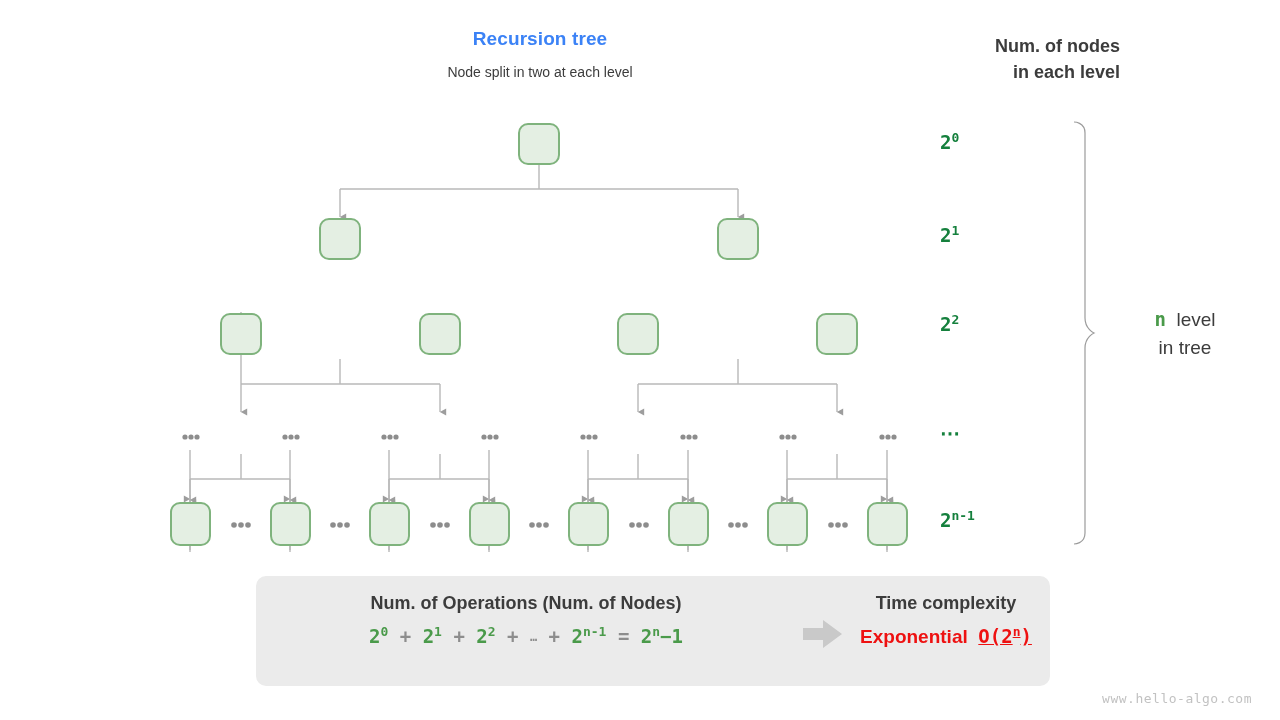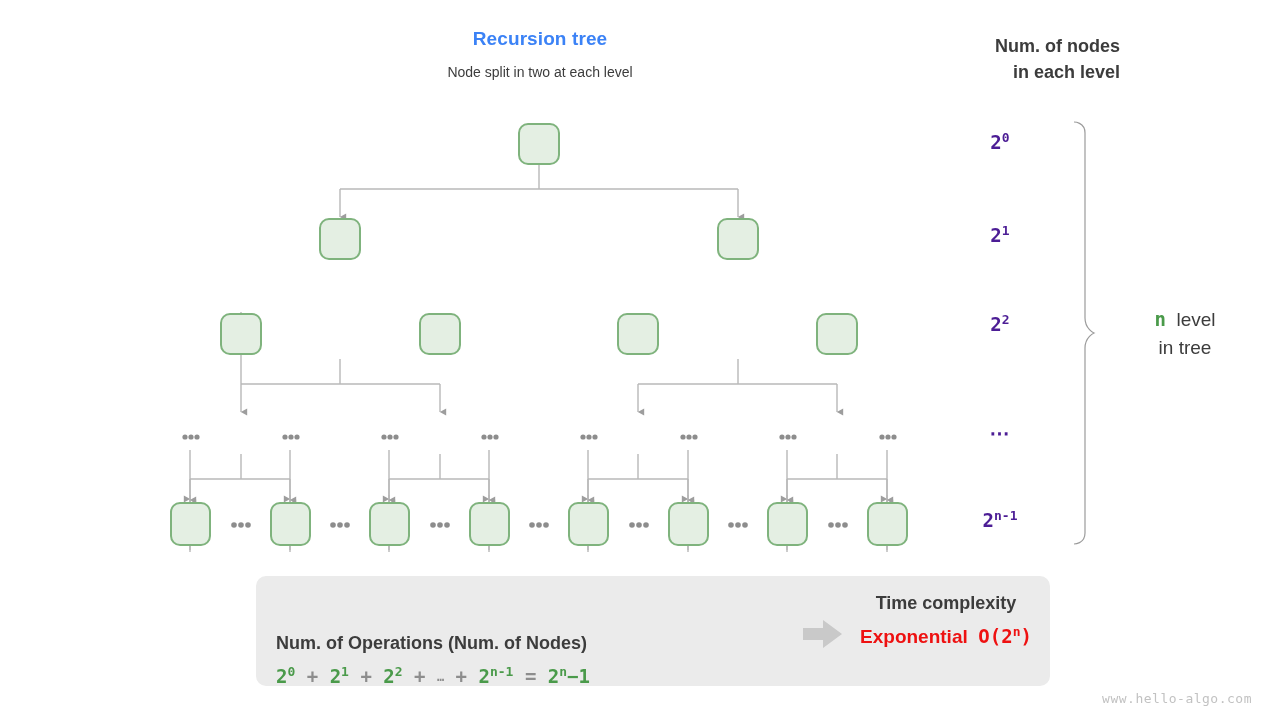--- a/index.html
+++ b/index.html
@@ -54,26 +54,25 @@
   #tree-canvas {
     position: absolute;
     left: 0;
     top: 100px;
   }
 
   
   .level-count {
     position: absolute;
     width: 120px;
-    text-align: center;
     left: 940px;
     font-family: "DejaVu Sans Mono", monospace;
     font-weight: bold;
     font-size: 19px;
-    color: #4c1d95;
+    color: #15803d;
   }
   .level-count .exp {
     font-size: 13px;
     vertical-align: super;
     line-height: 0;
   }
   .level-count.dots {
     font-family: "Liberation Sans", sans-serif;
     font-size: 20px;
     letter-spacing: 1px;
@@ -114,21 +113,21 @@
     width: 794px;
     height: 110px;
     background: #ebebeb;
     border-radius: 10px;
   }
   #ops-block {
     position: absolute;
     left: 20px;
     top: 17px;
     width: 500px;
-    margin-top: 40px;
+    text-align: center;
   }
   #ops-title {
     font-size: 18px;
     font-weight: bold;
     color: #3c3c3c;
   }
   #ops-formula {
     margin-top: 11px;
     font-family: "DejaVu Sans Mono", monospace;
     font-size: 19px;
@@ -169,20 +168,21 @@
   }
   #complexity-value {
     margin-top: 11px;
     font-size: 19px;
     font-weight: bold;
     color: #ee1111;
     white-space: nowrap;
   }
   #complexity-value .bigo {
     font-family: "DejaVu Sans Mono", monospace;
+    text-decoration: underline;
   }
   #complexity-value .exp {
     font-size: 13px;
     vertical-align: super;
     line-height: 0;
   }
 
   
   #watermark {
     position: absolute;

